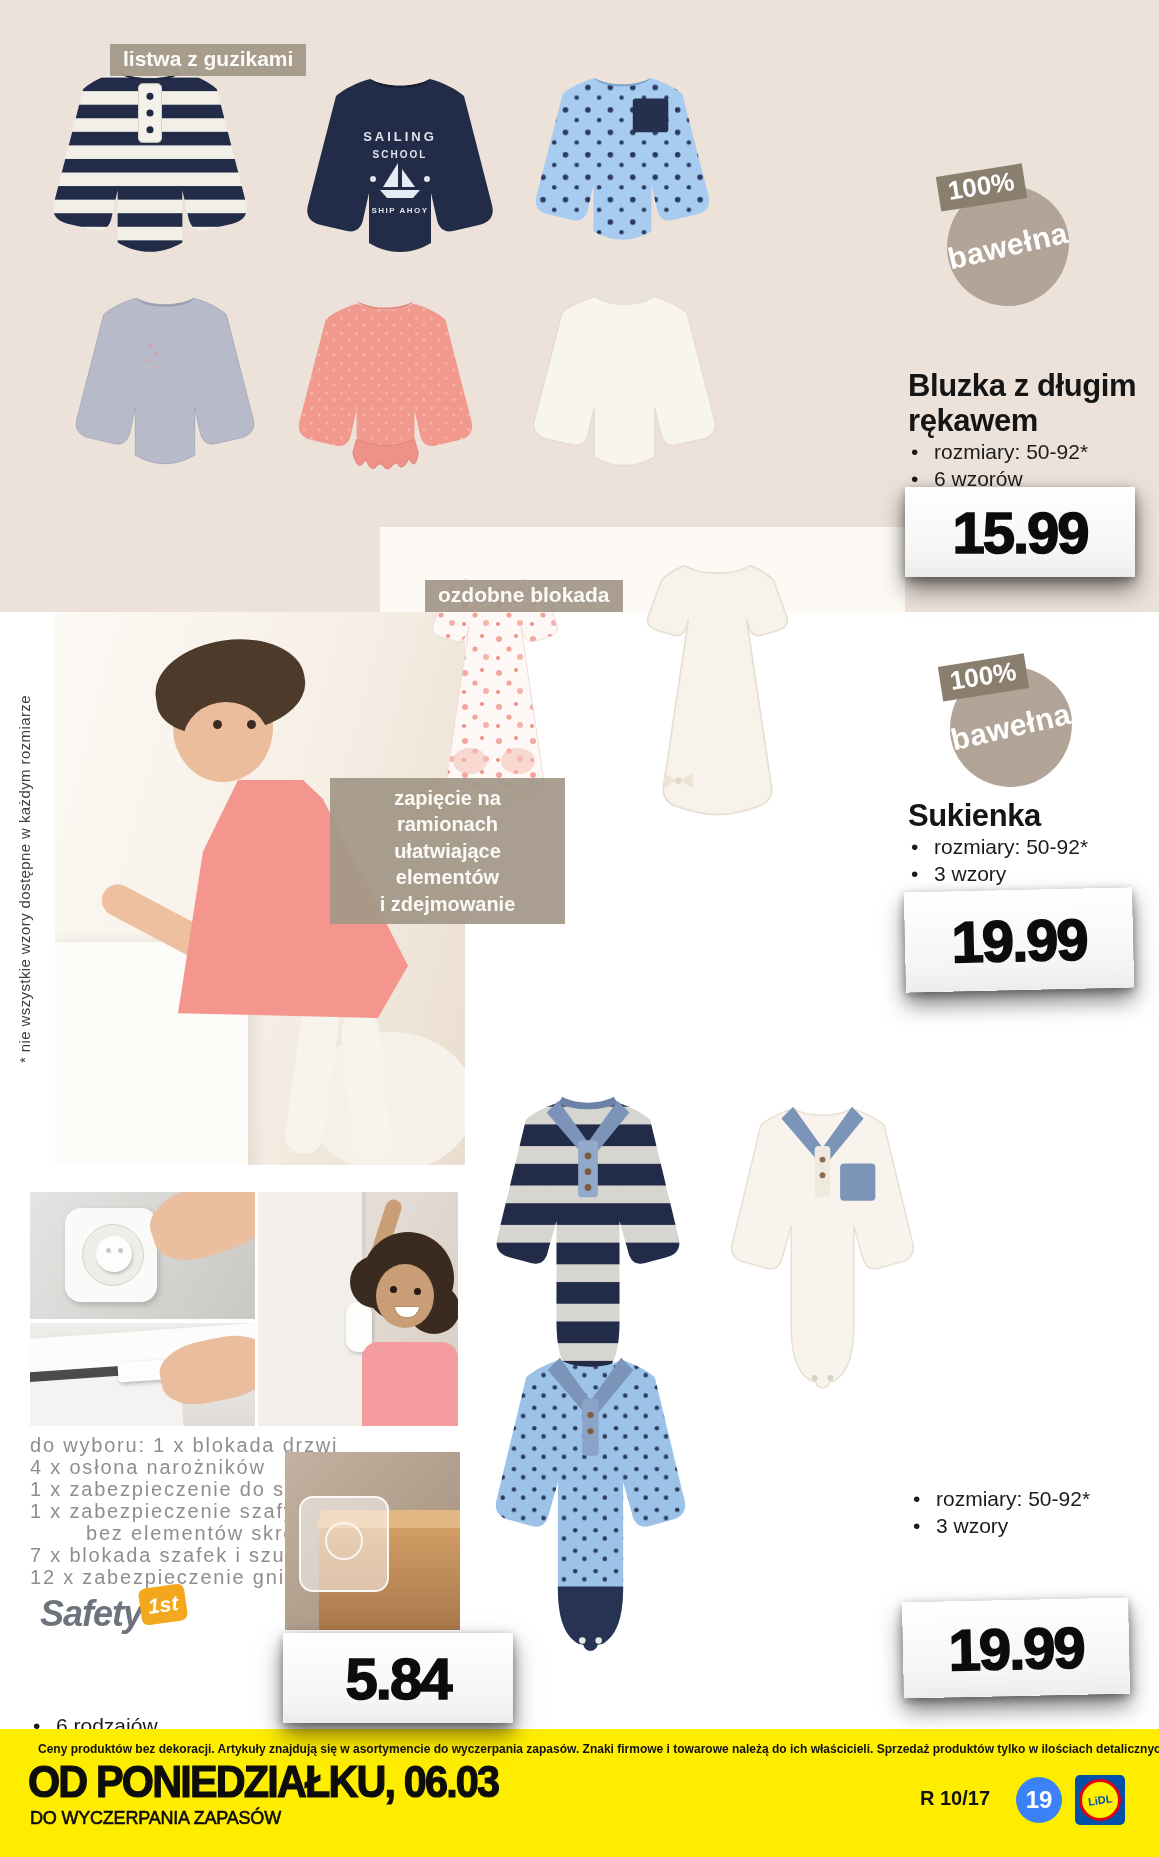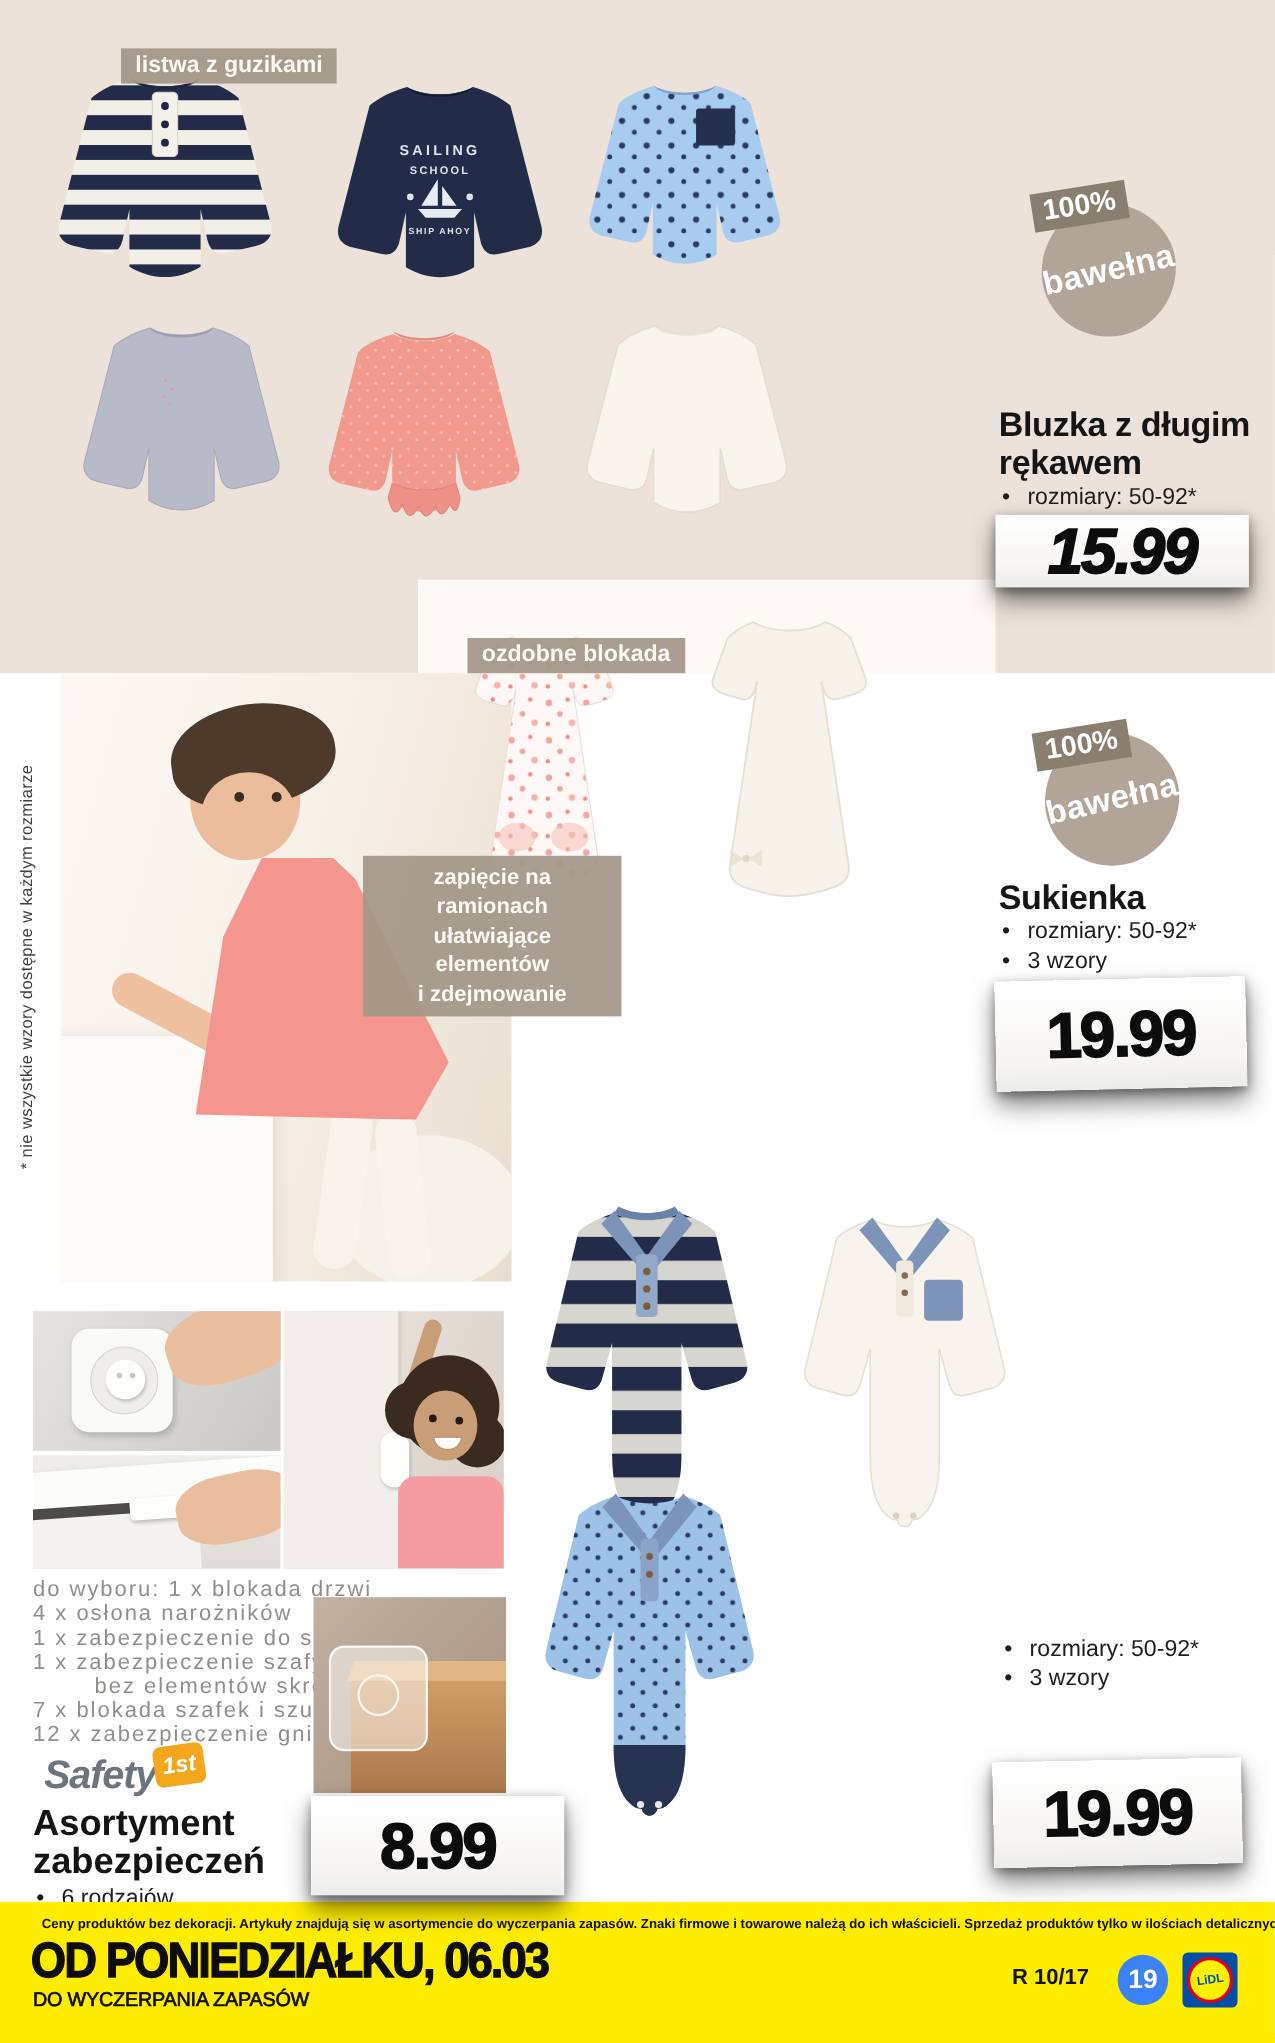--- a/index.html
+++ b/index.html
@@ -182,21 +182,21 @@
       <span>bawełna</span>
     </div>
   <div class="abs badge-tag" style="left:938px;top:170px;">100%</div>
 
   <div class="abs pinfo" style="left:908px;top:368px;width:250px;">
     <div class="ptitle">Bluzka z długim
 rękawem</div>
     <div class="pbull">rozmiary: 50-92*</div>
     <div class="pbull">6 wzorów</div>
   </div>
-  <div class="abs price" style="left:905px;top:468px;width:230px;height:66px;font-style:italic;">15.99</div>
+  <div class="abs price" style="left:905px;top:487px;width:230px;height:90px;">15.99</div>
 
   <div class="abs callout" style="left:425px;top:580px;">ozdobne blokada</div>
 
   <div class="abs" style="left:16px;top:695px;width:24px;height:380px;">
     <span class="vnote">* nie wszystkie wzory dostępne w każdym rozmiarze</span>
   </div>
 
   <div class="abs photo ph-baby" style="left:55px;top:612px;width:410px;height:553px;">
     <div class="abs" style="left:250px;top:420px;width:170px;height:140px;border-radius:50%;background:#f6f1ea;"></div>
     <div class="abs" style="left:-12px;top:330px;width:205px;height:240px;background:#fcfbf8;box-shadow:6px 0 14px rgba(0,0,0,.08);"></div>
@@ -316,25 +316,23 @@
     <div class="abs" style="left:34px;top:70px;width:150px;height:110px;background:linear-gradient(180deg,#d3a066 0%,#a9774b 100%);"></div>
     <div class="abs" style="left:34px;top:58px;width:150px;height:18px;background:#e2b784;transform:skewX(-18deg);"></div>
     <div class="abs" style="left:14px;top:44px;width:86px;height:92px;border-radius:14px;background:rgba(255,255,255,.5);border:2px solid rgba(255,255,255,.85);"></div>
     <div class="abs" style="left:40px;top:70px;width:34px;height:34px;border-radius:50%;border:2px solid rgba(255,255,255,.8);"></div>
   </div>
 
   <div class="abs" style="left:40px;top:1586px;">
     <span class="safety-word">Safety</span><span class="safety-badge">1st</span>
   </div>
 
-  <div class="abs stitle" style="left:30px;top:1640px;">Asortyment
-zabezpieczeń</div>
   <div class="abs pbull" style="left:30px;top:1712px;font-size:21px;">6 rodzajów</div>
 
-  <div class="abs price" style="left:283px;top:1633px;width:230px;height:90px;">8.99</div>
+  <div class="abs price" style="left:283px;top:1633px;width:230px;height:90px;">5.84</div>
 
   <div class="abs pinfo" style="left:910px;top:1478px;width:245px;">
     <div class="pbull">rozmiary: 50-92*</div>
     <div class="pbull">3 wzory</div>
   </div>
   <div class="abs price" style="left:903px;top:1600px;width:226px;height:96px;transform:rotate(-1.2deg);">19.99</div>
 
   <div class="abs sec-yellow"></div>
   <div class="abs disclaimer" style="left:38px;top:1742px;">Ceny produktów bez dekoracji.  Artykuły znajdują się w asortymencie do wyczerpania zapasów.  Znaki firmowe i towarowe należą do ich właścicieli. Sprzedaż produktów tylko w ilościach detalicznych.</div>
   <div class="abs headline" style="left:28px;top:1756px;">OD PONIEDZIAŁKU, 06.03</div>

